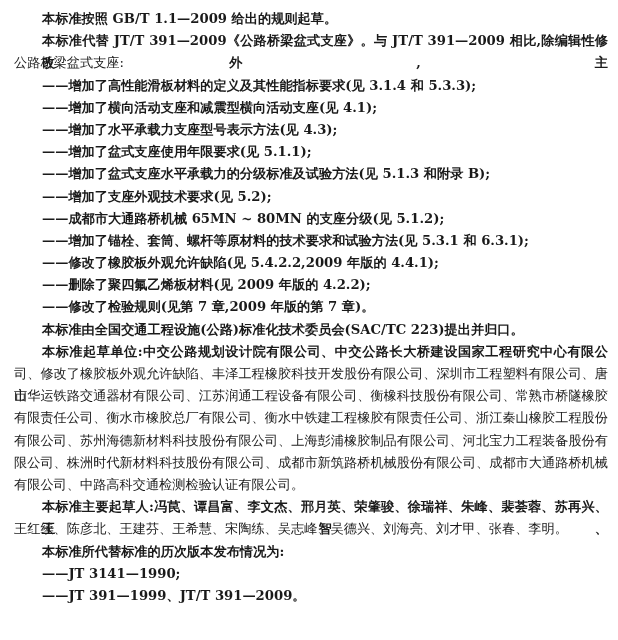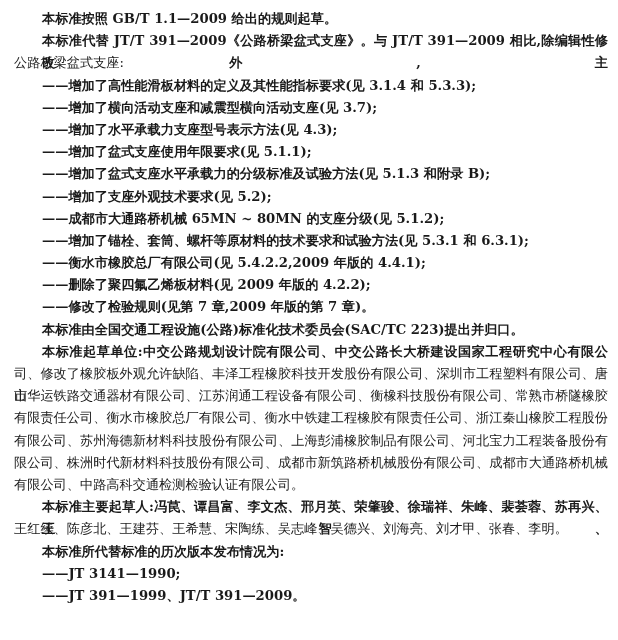--- a/index.html
+++ b/index.html
@@ -15,28 +15,28 @@
   .item { padding-left: 28px; font-weight: bold; }
 </style>
 </head>
 <body>
 
 <div class="page" id="page">
     <div class="line indent">本标准按照 GB/T 1.1—2009 给出的规则起草。</div>
     <div class="line indent justify">本标准代替 JT/T 391—2009《公路桥梁盆式支座》。与 JT/T 391—2009 相比,除编辑性修改外,主</div>
     <div class="line">公路桥梁盆式支座:</div>
     <div class="line item">——增加了高性能滑板材料的定义及其性能指标要求(见 3.1.4 和 5.3.3);</div>
-    <div class="line item">——增加了横向活动支座和减震型横向活动支座(见 3.7);</div>
+    <div class="line item">——增加了横向活动支座和减震型横向活动支座(见 4.1);</div>
     <div class="line item">——增加了水平承载力支座型号表示方法(见 4.3);</div>
     <div class="line item">——增加了盆式支座使用年限要求(见 5.1.1);</div>
     <div class="line item">——增加了盆式支座水平承载力的分级标准及试验方法(见 5.1.3 和附录 B);</div>
     <div class="line item">——增加了支座外观技术要求(见 5.2);</div>
     <div class="line item">——成都市大通路桥机械 65MN ~ 80MN 的支座分级(见 5.1.2);</div>
     <div class="line item">——增加了锚栓、套筒、螺杆等原材料的技术要求和试验方法(见 5.3.1 和 6.3.1);</div>
-    <div class="line item">——衡水市橡胶总厂有限公司(见 5.4.2.2,2009 年版的 4.4.1);</div>
+    <div class="line item">——修改了橡胶板外观允许缺陷(见 5.4.2.2,2009 年版的 4.4.1);</div>
     <div class="line item">——删除了聚四氟乙烯板材料(见 2009 年版的 4.2.2);</div>
     <div class="line item">——修改了检验规则(见第 7 章,2009 年版的第 7 章)。</div>
     <div class="line indent">本标准由全国交通工程设施(公路)标准化技术委员会(SAC/TC 223)提出并归口。</div>
     <div class="line indent justify">本标准起草单位:中交公路规划设计院有限公司、中交公路长大桥建设国家工程研究中心有限公</div>
     <div class="line justify">司、修改了橡胶板外观允许缺陷、丰泽工程橡胶科技开发股份有限公司、深圳市工程塑料有限公司、唐山</div>
     <div class="line justify">市华运铁路交通器材有限公司、江苏润通工程设备有限公司、衡橡科技股份有限公司、常熟市桥隧橡胶</div>
     <div class="line justify">有限责任公司、衡水市橡胶总厂有限公司、衡水中铁建工程橡胶有限责任公司、浙江秦山橡胶工程股份</div>
     <div class="line justify">有限公司、苏州海德新材料科技股份有限公司、上海彭浦橡胶制品有限公司、河北宝力工程装备股份有</div>
     <div class="line justify">限公司、株洲时代新材料科技股份有限公司、成都市新筑路桥机械股份有限公司、成都市大通路桥机械</div>
     <div class="line">有限公司、中路高科交通检测检验认证有限公司。</div>

